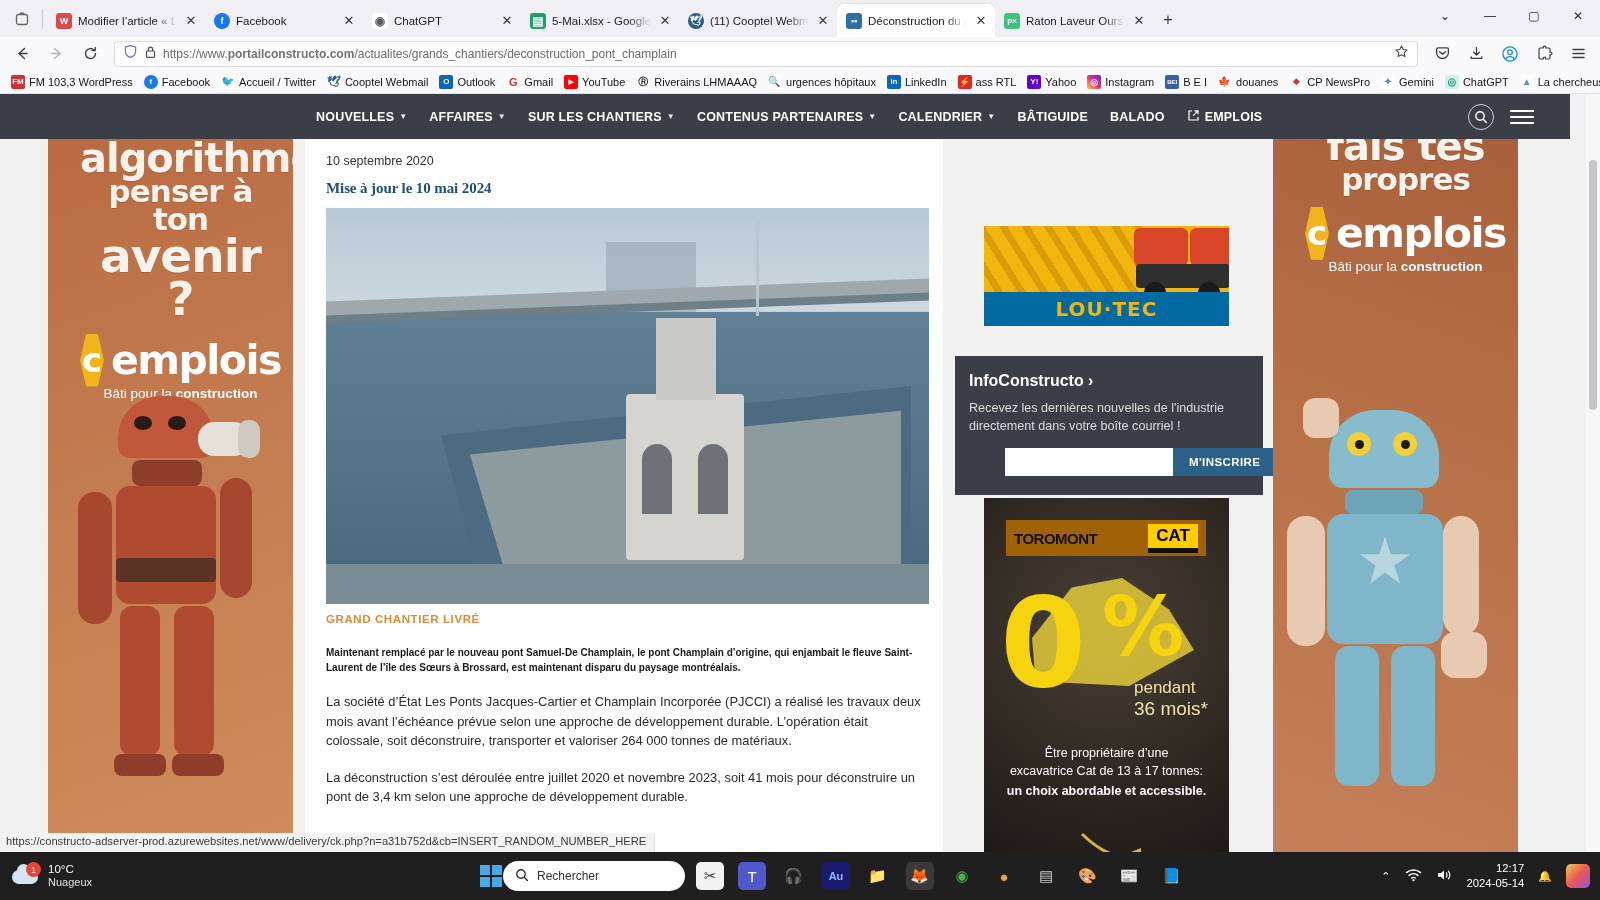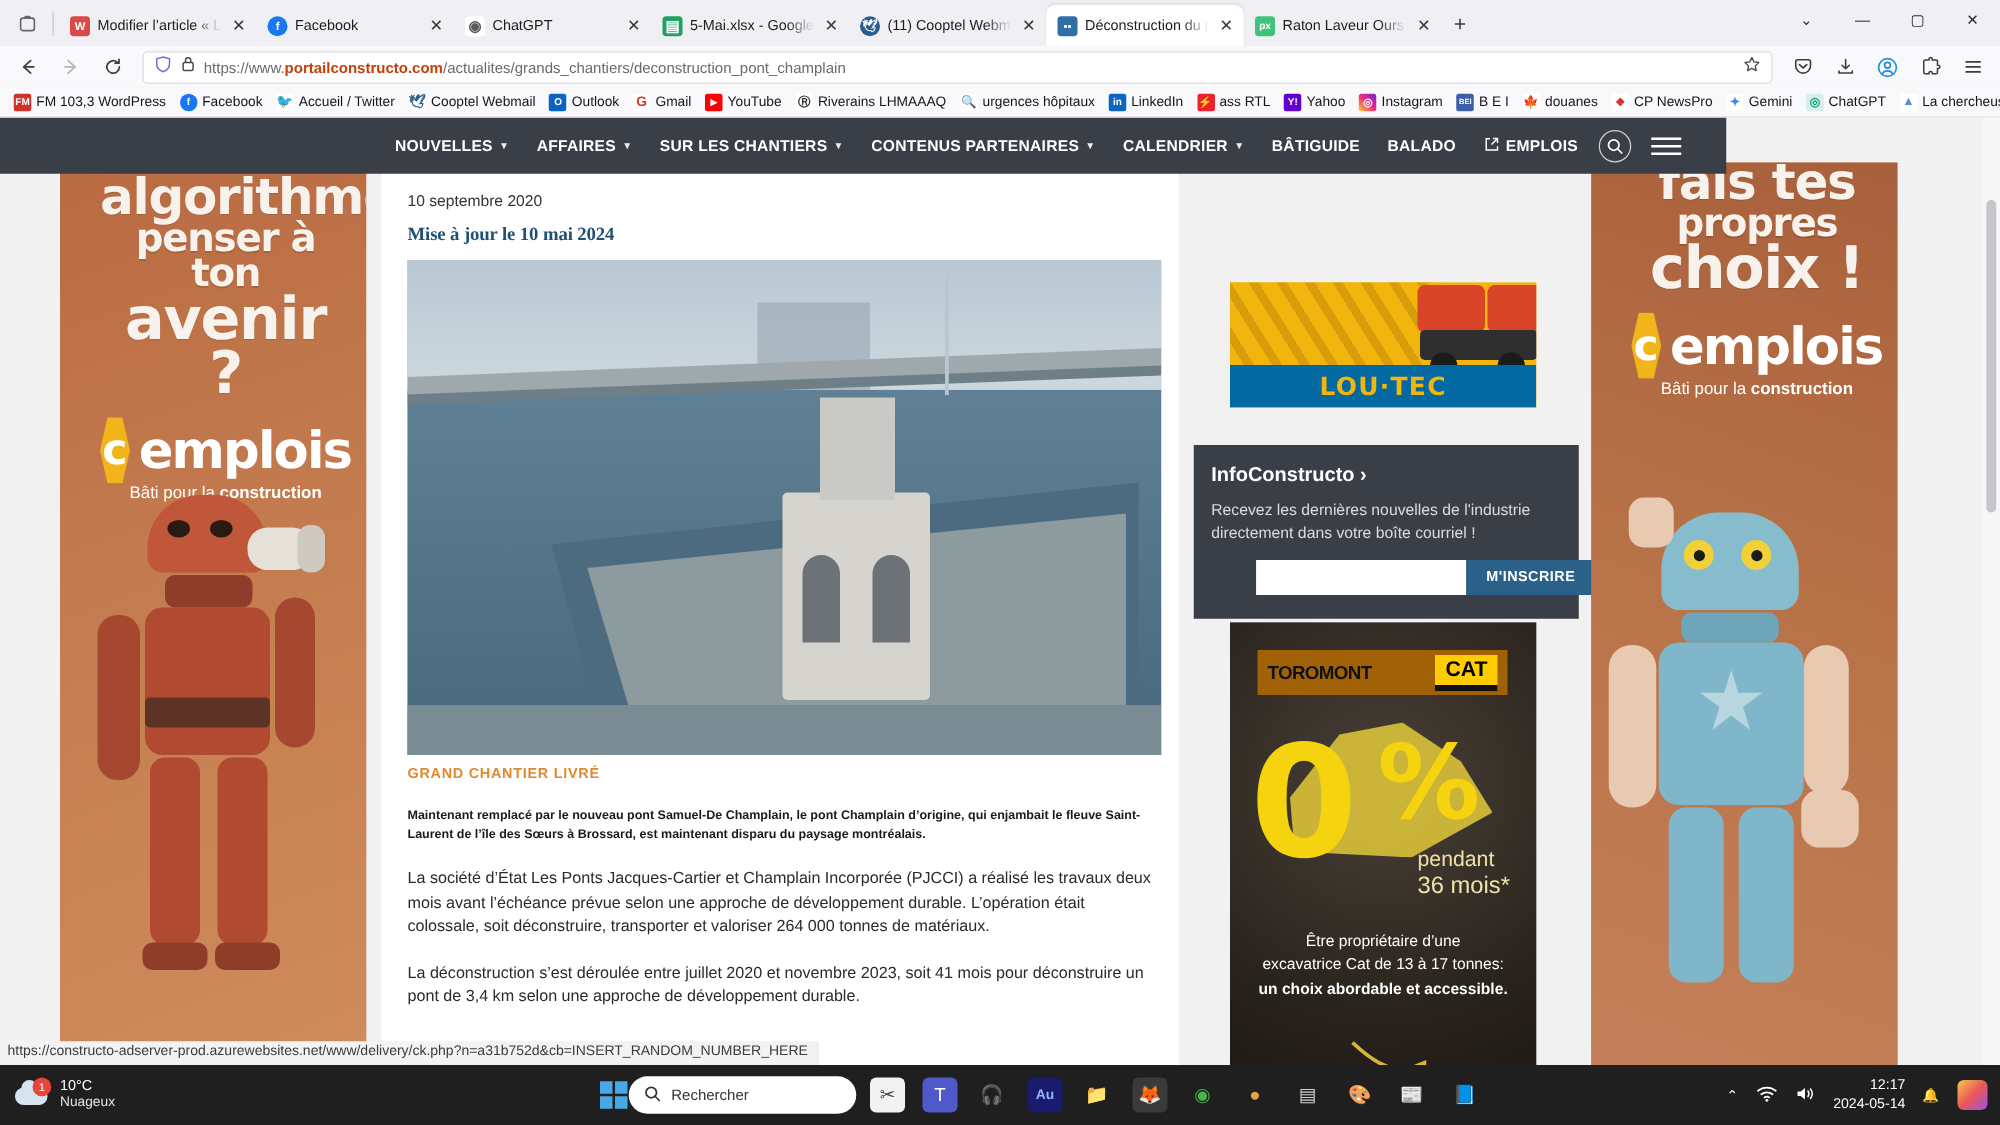--- a/index.html
+++ b/index.html
@@ -47,33 +47,33 @@
 
   
   .navbar { height: 33px; background: #f9f9fb; display: flex; align-items: center; padding: 0 6px; gap: 2px;}
   .nav-icon { width: 32px; height: 28px; display:flex; align-items:center; justify-content:center; color:#3d3d41;}
   .nav-icon.dim { color: #bdbdc2; }
   .urlbar {
     flex: 1 1 auto; height: 26px; background: #ffffff; border: 1px solid #dcdce0; border-radius: 4px;
     display: flex; align-items: center; padding: 0 8px; gap: 6px; margin: 0 6px; position: relative;
   }
   .urltext { font-size: 12px; color: #6a6a70; white-space: nowrap; }
-  .urltext b { color: #c2410c; font-weight: 700; }
+  .urltext b { color: #737373; font-weight: 700; }
   .urlbar .right-icons { margin-left: auto; display:flex; gap:10px; align-items:center; color:#4a4a4f;}
   .nav-right { display: flex; align-items: center; gap: 2px; }
 
   
   .bookmarks { height: 24px; background:#f9f9fb; display:flex; align-items:center; padding: 0 6px; gap: 1px; font-size: 11px; color: #15141a; border-bottom: 1px solid #e2e2e6;}
   .bm { display:flex; align-items:center; gap: 4px; padding: 2px 5px; border-radius: 4px; white-space: nowrap;}
   .bm .bmi { width: 14px; height: 14px; border-radius: 2px; display:flex; align-items:center; justify-content:center; font-size: 8px; color:#fff; font-weight:bold; overflow:hidden;}
 
   
   .viewport { position: relative; width: 1600px; height: 758px; background: #f1f1f1; overflow: hidden; }
   .site-header {
-    position: absolute; top: 0; left: 0; width: 1381px; height: 45px; background: #3a3f47;
+    position: absolute; top: 0; left: 0; width: 1570px; height: 45px; background: #3a3f47;
     display: flex; align-items: center; z-index: 5;
   }
   .site-nav { display: flex; align-items: center; gap: 22px; margin-left: 316px; }
   .site-nav a {
     color: #ffffff; font-size: 12.5px; font-weight: 700; letter-spacing: .2px;
     text-transform: uppercase; text-decoration: none; display:flex; align-items:center; gap:5px;
     font-family: "Liberation Sans", sans-serif;
   }
   .caret { font-size: 8px; opacity: .9; }
   .hdr-right { margin-left: auto; display: flex; align-items: center; gap: 16px; margin-right: 36px; }
@@ -483,21 +483,20 @@
           </svg>
 
       </div>
     </div>
 
     <div class="ad-right">
       <div class="ad-rail-inner" style="background:linear-gradient(200deg,#a8603c 0%,#b97348 50%,#c4805a 100%);">
         <div class="ad-txt-wrap" style="margin-top:-16px">
           <div class="ad-word w1">fais tes</div>
           <div class="ad-word w2">propres</div>
-          <div class="ad-word w3">choix !</div>
           <div class="emplois-logo">
             <span class="hexc">c</span>
             <span class="emplois-txt">emplois</span>
           </div>
           <div class="emplois-sub"><span>Bâti pour la </span><b>construction</b></div>
         </div>
 
         <div class="robot r-blue">
           <div class="part" style="left:56px;top:24px;width:110px;height:78px;background:#87bccd;border-radius:46px 46px 14px 14px"></div>
           <div class="part" style="left:74px;top:46px;width:24px;height:24px;background:#f2d03a;border-radius:50%"></div>

